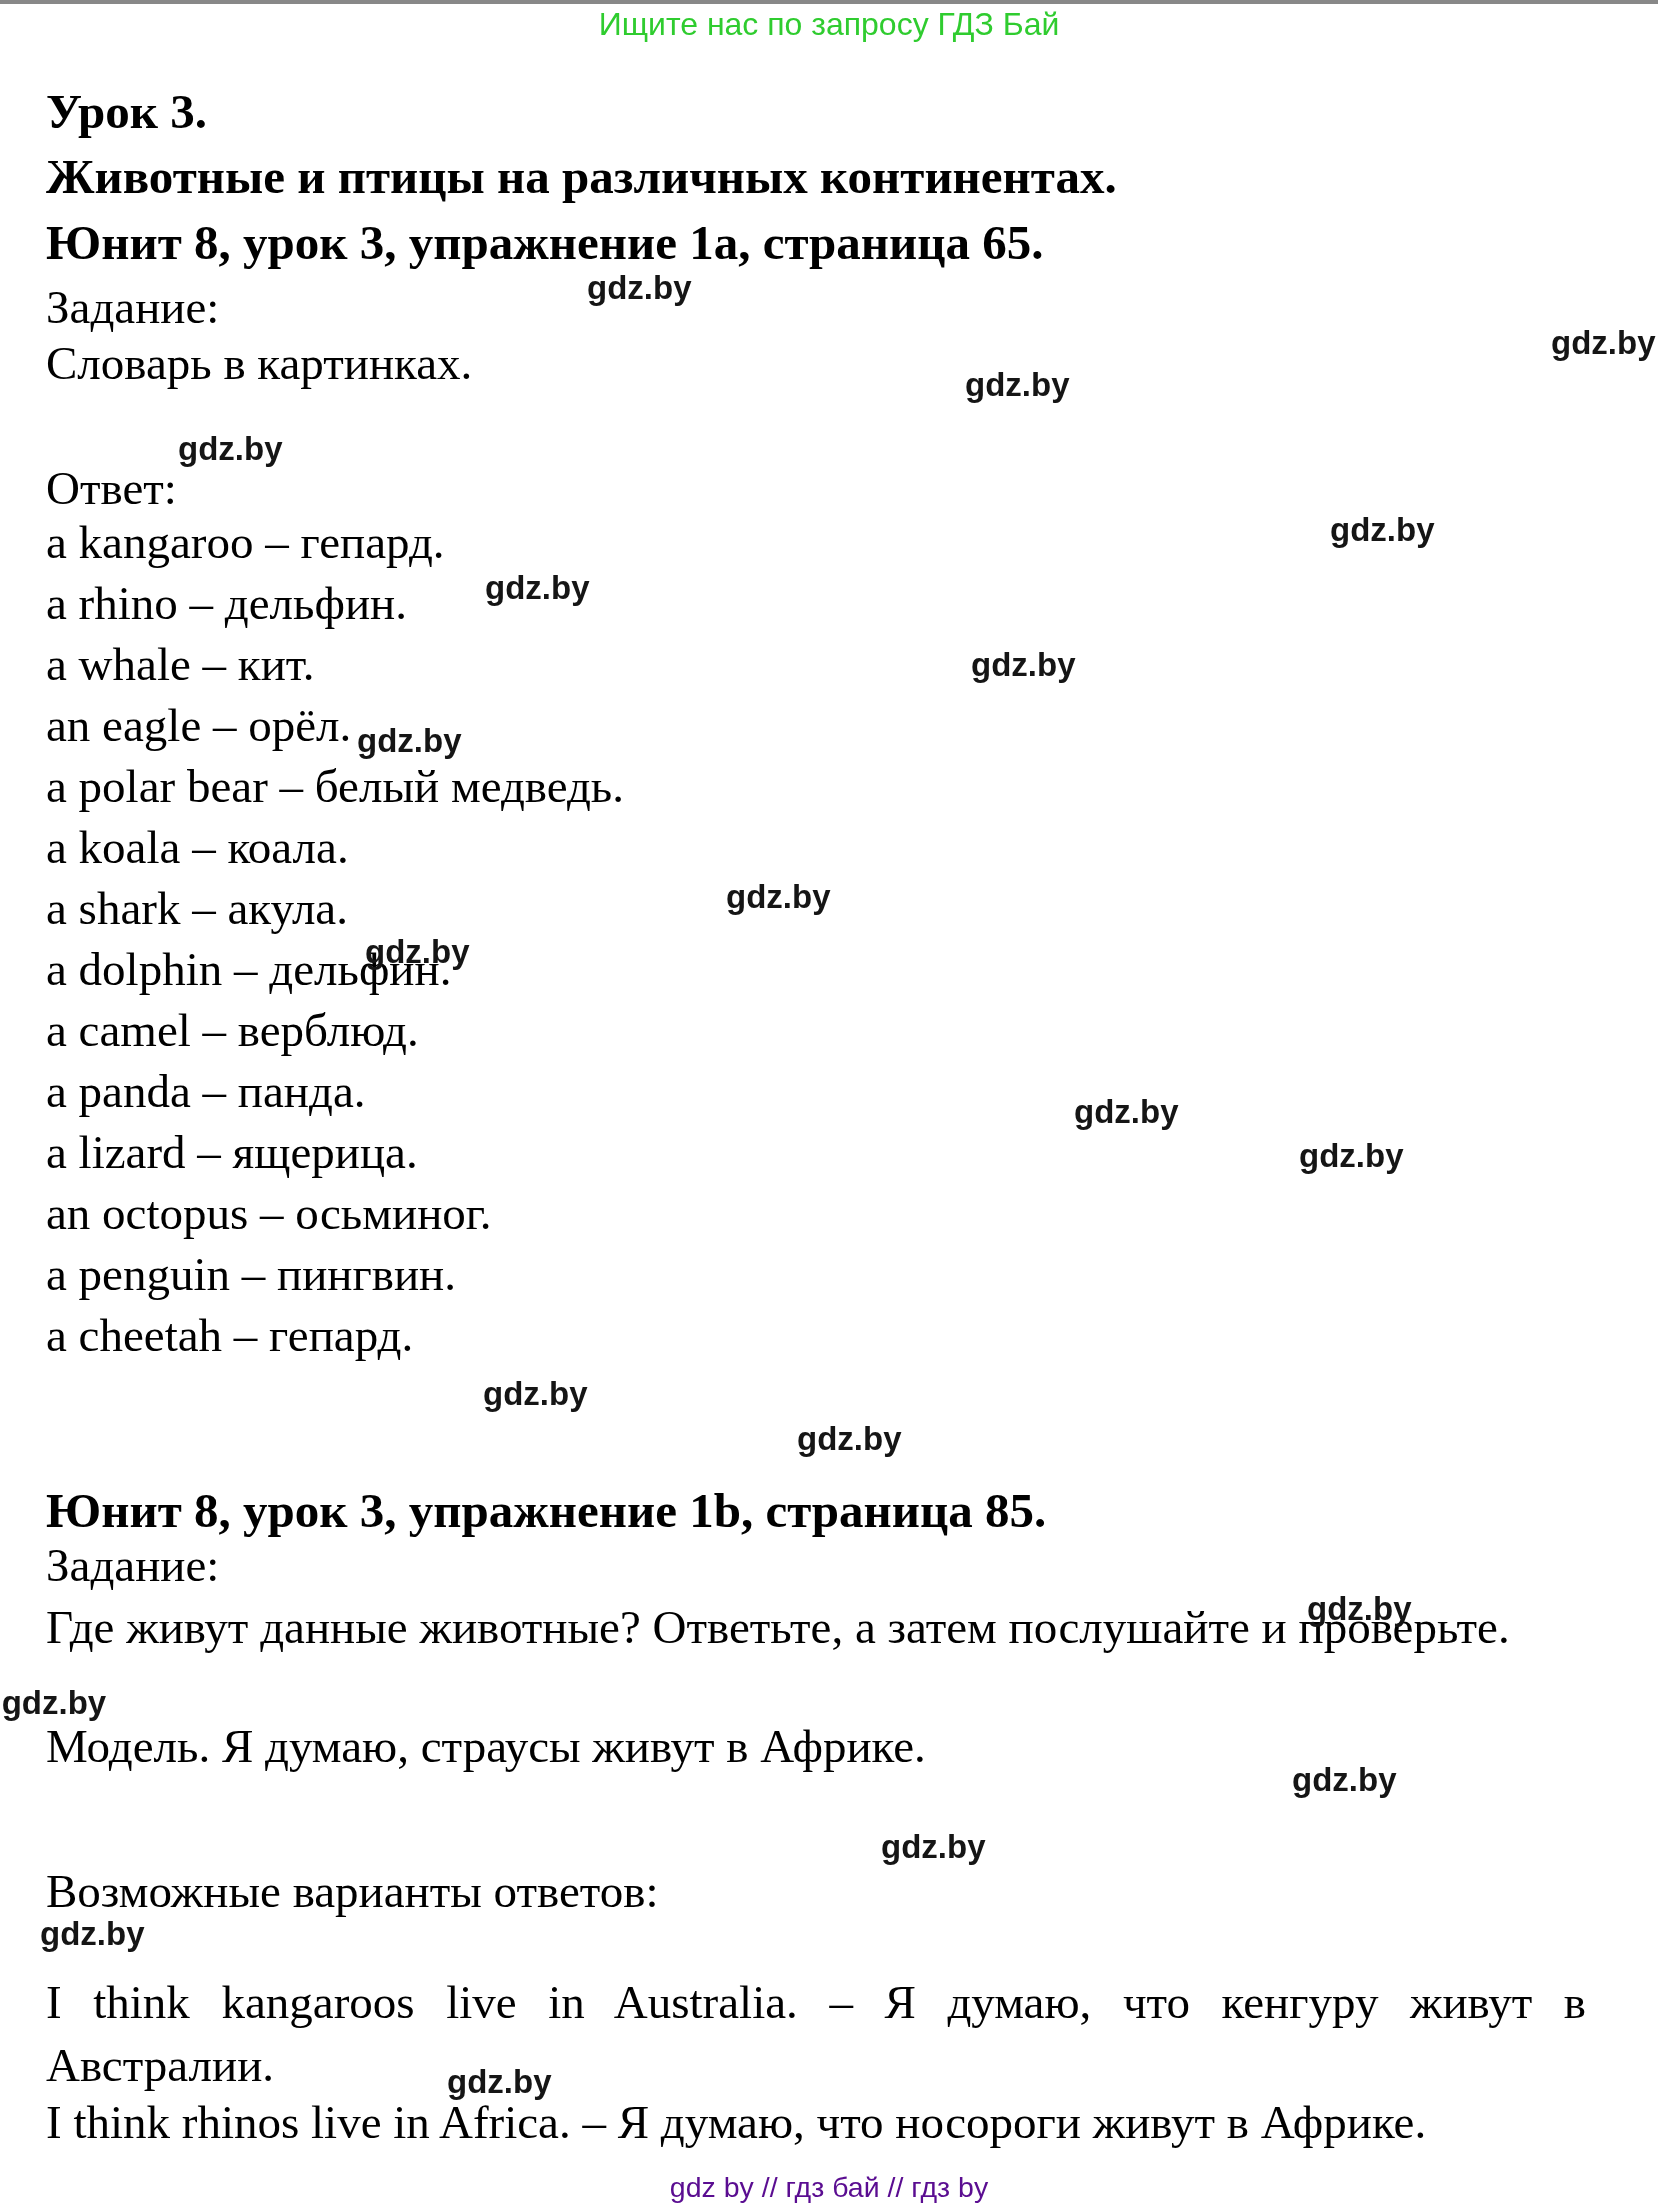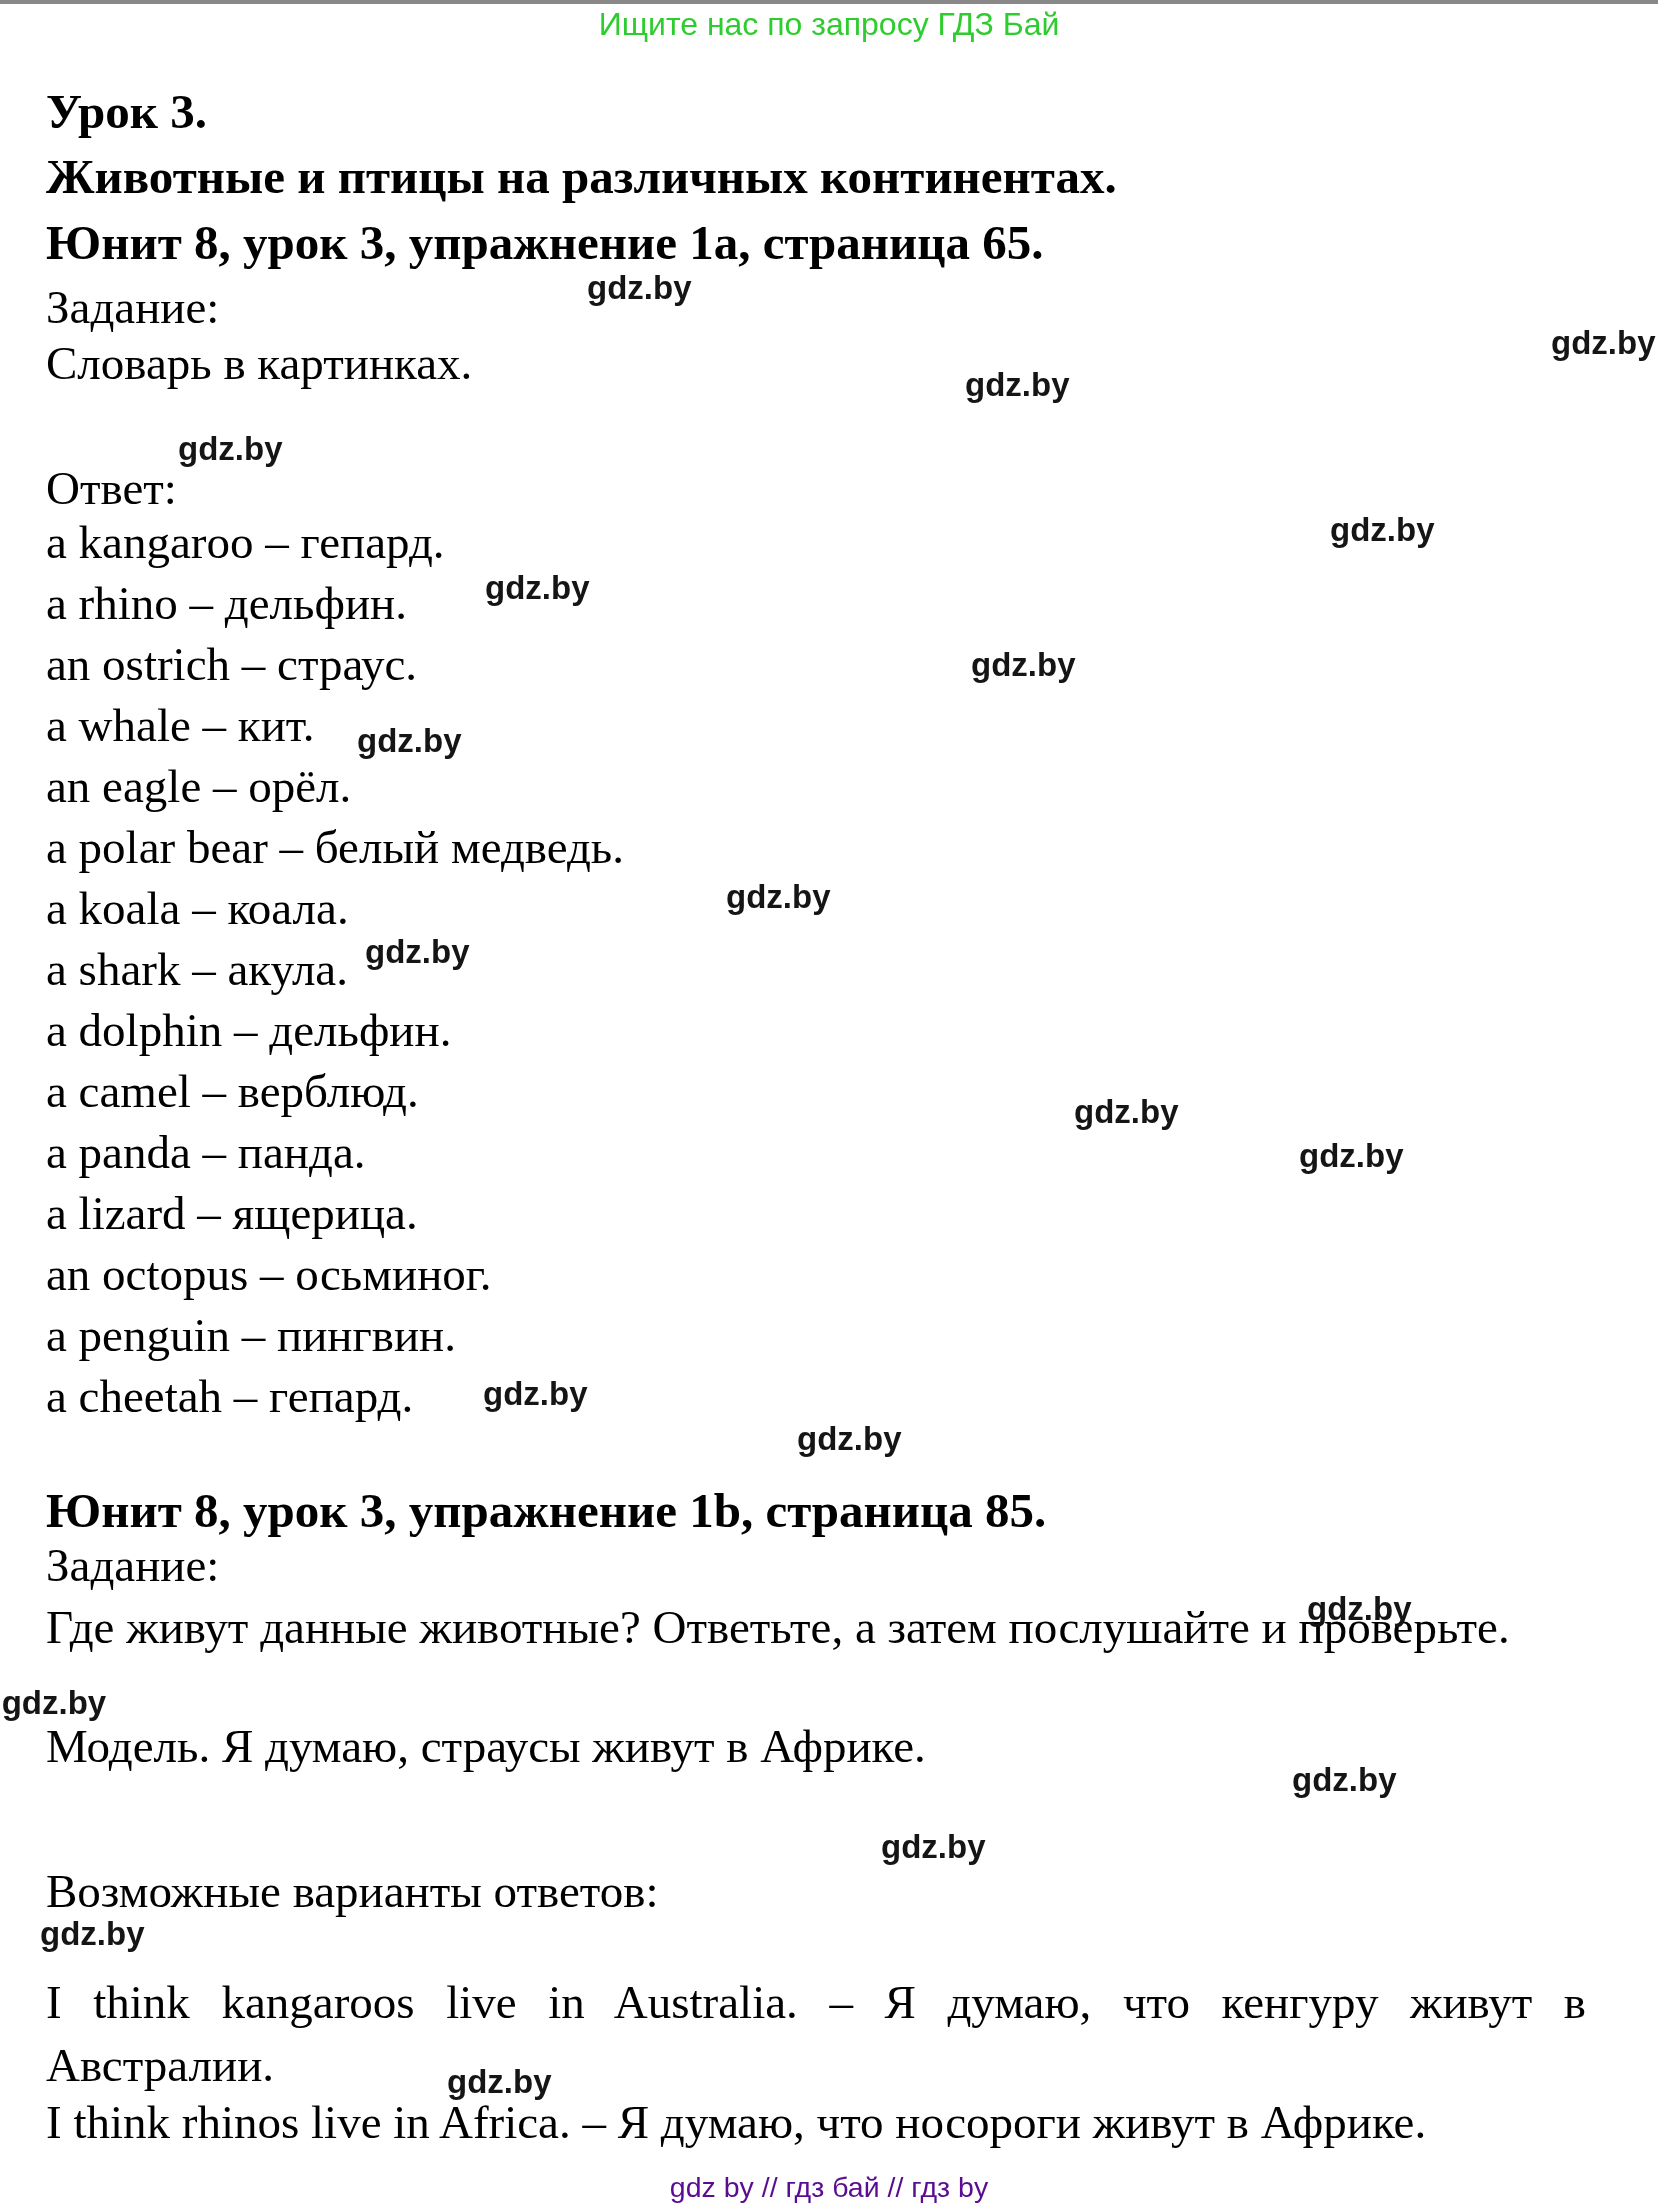--- a/index.html
+++ b/index.html
@@ -77,21 +77,20 @@
   <div class="line bold" style="top:211px">Юнит 8, урок 3, упражнение 1a, страница 65.</div>
 
   <div class="line" style="top:276px">Задание:</div>
   <div class="line" style="top:332px">Словарь в картинках.</div>
 
   <div class="line" style="top:457px">Ответ:</div>
 
   <div class="vocab-list">
       <div class="vocab-item">a kangaroo – гепард.</div>
       <div class="vocab-item">a rhino – дельфин.</div>
-      <div class="vocab-item">an ostrich – страус.</div>
       <div class="vocab-item">a whale – кит.</div>
       <div class="vocab-item">an eagle – орёл.</div>
       <div class="vocab-item">a polar bear – белый медведь.</div>
       <div class="vocab-item">a koala – коала.</div>
       <div class="vocab-item">a shark – акула.</div>
       <div class="vocab-item">a dolphin – дельфин.</div>
       <div class="vocab-item">a camel – верблюд.</div>
       <div class="vocab-item">a panda – панда.</div>
       <div class="vocab-item">a lizard – ящерица.</div>
       <div class="vocab-item">an octopus – осьминог.</div>

